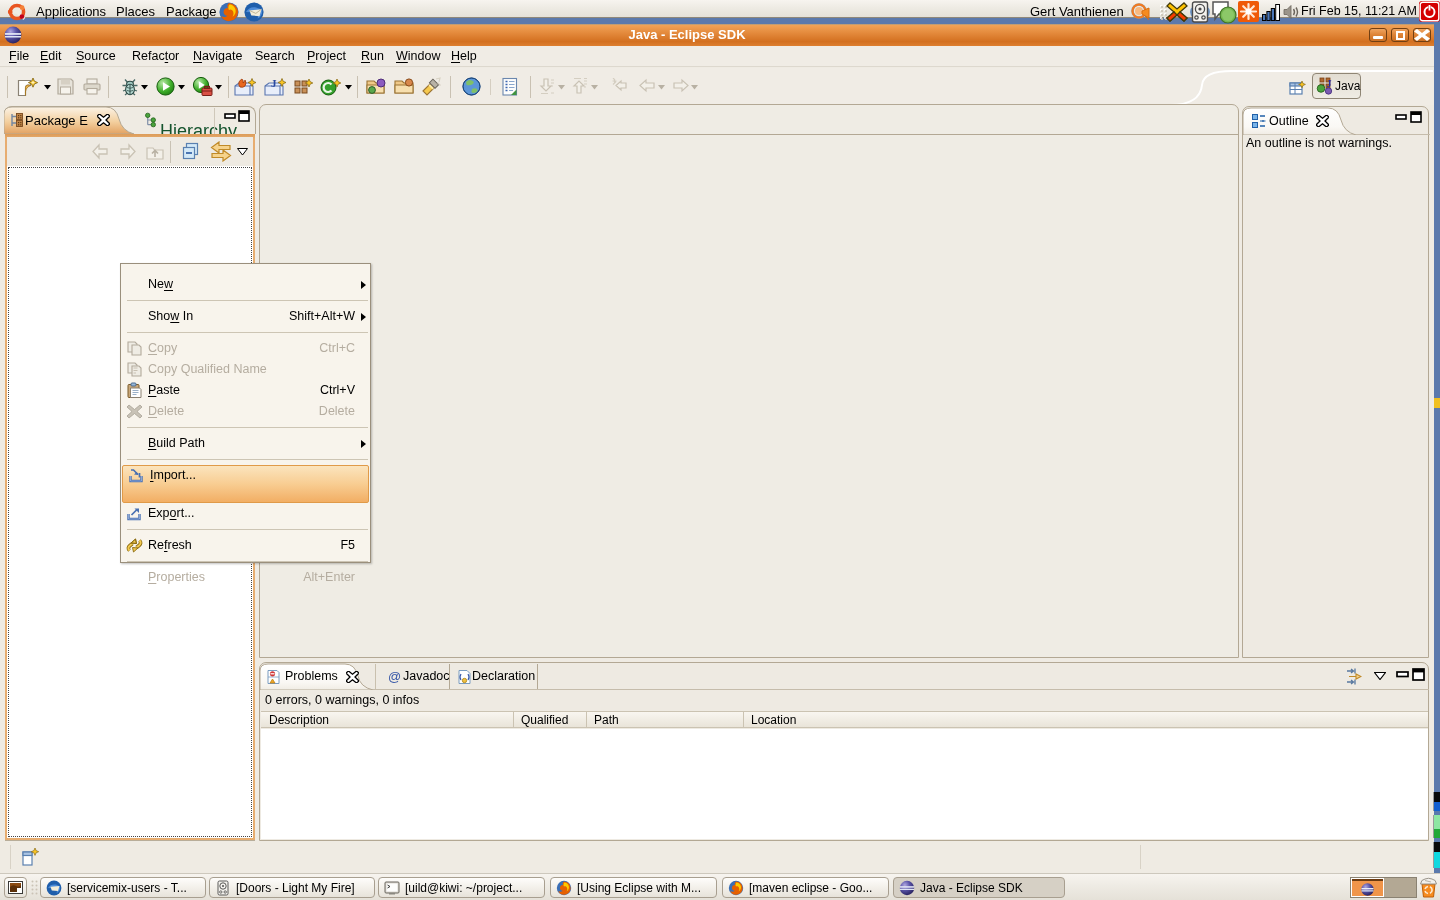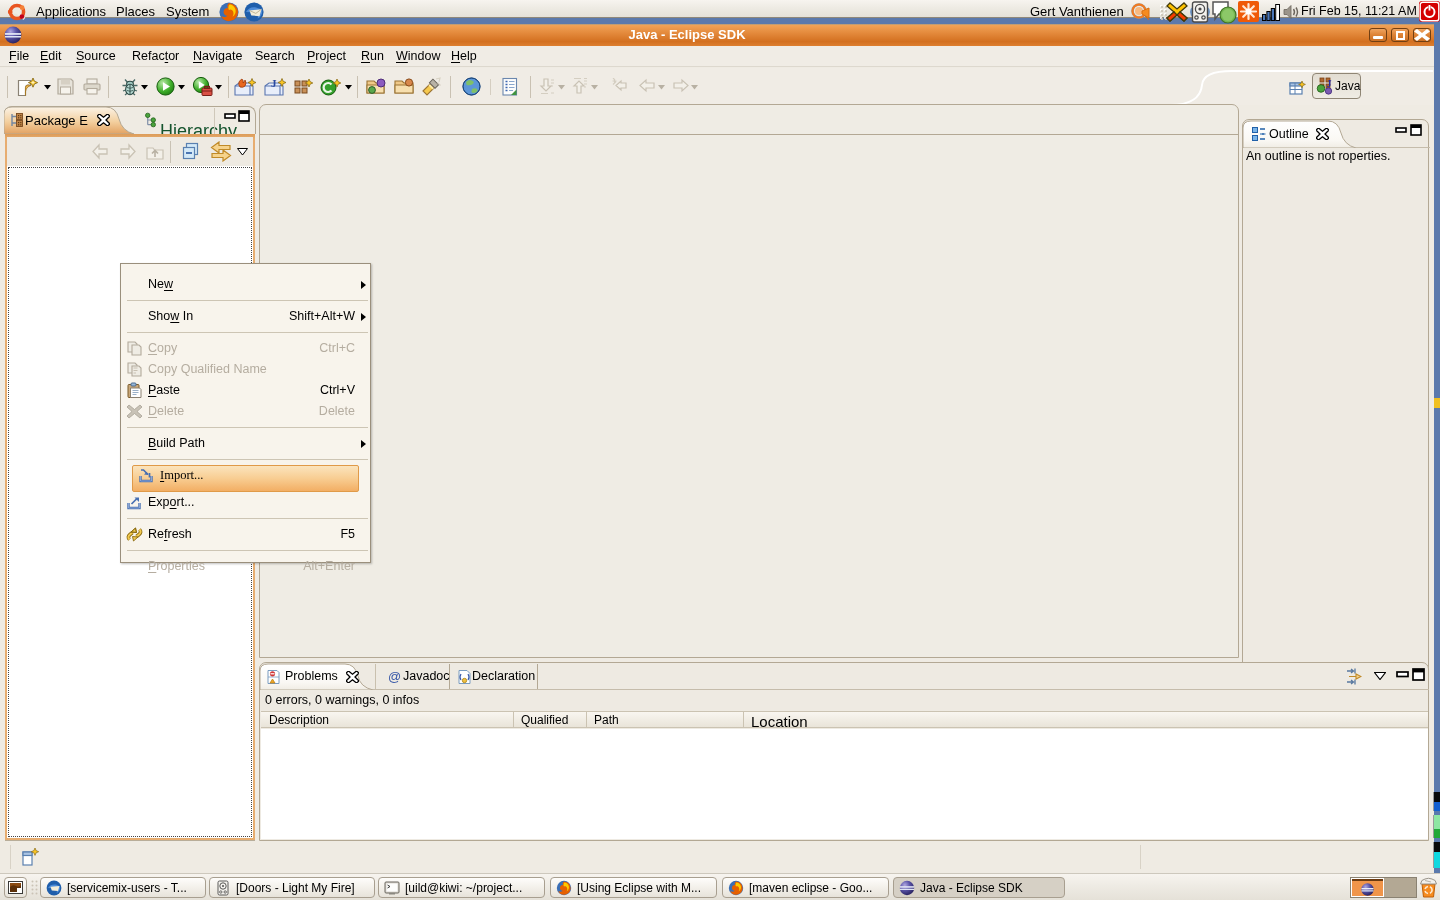--- a/index.html
+++ b/index.html
@@ -36,22 +36,22 @@
     box-shadow:1px 1px 2px rgba(0,0,0,0.25); }
   .mitem { position:relative; height:21px; line-height:21px; color:#000; }
   .mitem .lbl { position:absolute; left:27px; top:0; }
   .mitem .sc  { position:absolute; right:15px; top:0; }
   .mitem .arr { position:absolute; right:4px; top:7px; width:0; height:0;
     border-left:5px solid #000; border-top:4px solid transparent; border-bottom:4px solid transparent; }
   .mitem.dis, .mitem.dis .sc { color:#b5ada0; }
   .msep { height:11px; position:relative; }
   .msep div { position:absolute; left:6px; right:2px; top:5px; height:1px; background:#cdc5b4; }
   .micon { position:absolute; left:5px; top:2px; width:17px; height:17px; }
-  #mi-import { margin:0 11px; border:1px solid #e09a48; border-radius:2px;
-    background:linear-gradient(180deg,#fbe4bd 0%,#f8cd92 50%,#f2ae64 100%); height:27px; line-height:19px;font-family:Liberation Serif, serif; }
+  #mi-import { margin:0 1px; border:1px solid #e09a48; border-radius:2px;
+    background:linear-gradient(180deg,#fbe4bd 0%,#f8cd92 50%,#f2ae64 100%); height:38px; line-height:19px; }
   #mi-import .micon { top:1px; }
 
   
   #taskbar { position:absolute; left:0; top:873px; width:1440px; height:27px;
     background:linear-gradient(180deg,#f7f4ef 0%,#eeebe4 45%,#e5e1d8 100%);
     border-top:1px solid #cdc8bd; }
   .task { position:absolute; top:3px; height:21px; border:1px solid #a89f90; border-radius:4px;
     background:linear-gradient(180deg,#fefdfb 0%,#f3f0ea 50%,#e7e3da 100%);
     font-size:12px; line-height:19px; color:#000; white-space:nowrap; overflow:hidden; }
   .task .ticon { position:absolute; left:5px; top:2px; width:16px; height:16px; }
@@ -68,21 +68,21 @@
       <path d="M10 10 L17.7 3.6"></path>
       <path d="M10 10 L17.4 16.8"></path>
       <path d="M10 10 L0 10"></path>
     </g>
     <circle cx="15.1" cy="5.7" r="2.4" fill="#f58137"></circle>
     <circle cx="14.9" cy="14.6" r="2.4" fill="#c2001a"></circle>
     <circle cx="3.2" cy="10" r="2.4" fill="#e95420"></circle>
   </svg>
   <span class="abs" style="left:36px;top:4px">Applications</span>
   <span class="abs" style="left:116px;top:4px">Places</span>
-  <span class="abs" style="left:166px;top:4px">System</span>
+  <span class="abs" style="left:166px;top:4px">Package</span>
 
   <svg class="abs" style="left:218px;top:1px" width="22" height="22" viewBox="0 0 22 22">
     <circle cx="11" cy="11" r="9.6" fill="#3b6fb6"></circle>
     <path d="M11 2 A9 9 0 0 1 20 11 A9 9 0 0 1 13 19.8 C9 21 4.5 19 3.2 15 C5 16.5 8 16.4 9.4 14.8 C6.8 14.6 5.2 12.6 5.6 10.2 C6.2 7.4 8.4 6.6 9.8 7 C8.8 5 9.4 3 11 2 Z" fill="#e66000"></path>
     <path d="M11.5 3.5 C14 3.5 17 5.5 17.6 9 C18 11.5 17 14.5 14.5 15.8 C16 13.5 15.8 10.5 14.2 9.2 C13 8.2 11.8 8.4 11 9 C10.2 8 10 5 11.5 3.5 Z" fill="#ffcb00"></path>
   </svg>
 
   <svg class="abs" style="left:243px;top:1px" width="22" height="22" viewBox="0 0 22 22">
     <circle cx="11" cy="11" r="9.6" fill="#1f5eab"></circle>
     <path d="M3 11 C5 7 9 5.6 13 6.4 L19 8.6 C20 12 18 16 14.6 17.6 C15.4 15 15 12.6 13.6 11.4 Z" fill="#4c8bd8"></path>
@@ -503,21 +503,21 @@
       <div class="abs" style="left:2px;top:32px;width:246px;height:672px;background:#fff">
         <div class="abs" style="left:1px;top:1px;right:1px;bottom:1px;border:1px dotted #444"></div>
       </div>
     </div>
   </div>
 
   <div class="panel" style="left:259px;top:80px;width:980px;height:554px;background:#efece4">
     <div class="abs" style="left:0;top:29px;width:978px;height:1px;background:#b3a894"></div>
   </div>
 
-  <div class="panel" style="left:1242px;top:95px;width:187px;height:552px;background:#eeeae2">
+  <div class="panel" style="left:1242px;top:82px;width:187px;height:552px;background:#eeeae2">
     <svg class="abs" style="left:0px;top:0px" width="115" height="28" viewBox="0 0 115 28">
       <defs>
           <linearGradient id="whtab" x1="0" y1="0" x2="0" y2="1">
         <stop offset="0%" stop-color="#ffffff"></stop>
             <stop offset="70%" stop-color="#faf8f4"></stop>
             <stop offset="100%" stop-color="#f0ece4"></stop>
       </linearGradient>
         </defs>
       <path d="M0 28 L0 8 Q0 1 8 1 L85 1 Q95 1 98 13 Q101 25 113 28 Z" fill="url(#whtab)" stroke="#b3a894" stroke-width="1"></path>
     </svg>
@@ -539,21 +539,21 @@
     <svg class="abs" style="left:73px;top:8px" width="13" height="12" viewBox="0 0 13 12">
       <path d="M2.5 0 L6.5 3.2 L10.5 0 L13 2 L9 6 L13 10 L10.5 12 L6.5 8.8 L2.5 12 L0 10 L4 6 L0 2 Z" fill="#fff" stroke="#000" stroke-width="1.3"></path>
     </svg>
     <svg class="abs" style="left:152px;top:5px" width="12" height="11" viewBox="0 0 12 11">
         <rect x="1" y="3" width="10" height="4" fill="#fff" stroke="#000" stroke-width="1.6"></rect>
       </svg>
     <svg class="abs" style="left:167px;top:4px" width="12" height="12" viewBox="0 0 12 12">
         <rect x="1" y="1" width="10" height="10" fill="#fff" stroke="#000" stroke-width="1.6"></rect>
         <rect x="1" y="1" width="10" height="3" fill="#000"></rect>
       </svg>
-    <div class="abs" style="left:3px;top:29px;font-size:12.5px">An outline is not roperties.</div>
+    <div class="abs" style="left:3px;top:29px;font-size:12.5px">An outline is not warnings.</div>
   </div>
 
   <div class="panel" style="left:259px;top:638px;width:1170px;height:179px;background:#eeeae2">
 
     <svg class="abs" style="left:0px;top:0px" width="115" height="27" viewBox="0 0 115 27">
       <path d="M0 27 L0 8 Q0 1 8 1 L85 1 Q95 1 98 13 Q100 24 113 27 Z" fill="url(#whtab)" stroke="#b3a894" stroke-width="1"></path>
     </svg>
     <svg class="abs" style="left:6px;top:6px" width="16" height="16" viewBox="0 0 16 16">
       <path d="M2 1.5 h9 l2 2 v11 h-11 Z" fill="#fff" stroke="#7a9cc0" stroke-width="1"></path>
       <path d="M2 8 h11" stroke="#7a9cc0" stroke-width="0.8"></path>
@@ -602,21 +602,21 @@
 
     <div class="abs" style="left:5px;top:30px;font-size:12.5px">0 errors, 0 warnings, 0 infos</div>
 
     <div class="abs" style="left:1px;top:48px;width:1167px;height:17px;background:linear-gradient(180deg,#f9f6f0,#e9e4d9);border-top:1px solid #cbc3b2;border-bottom:1px solid #cbc3b2">
       <span class="abs" style="left:8px;top:1px;font-size:12px">Description</span>
       <div class="abs" style="left:252px;top:0px;width:1px;height:15px;background:#cbc3b2"></div>
       <span class="abs" style="left:260px;top:1px;font-size:12px">Qualified</span>
       <div class="abs" style="left:325px;top:0px;width:1px;height:15px;background:#cbc3b2"></div>
       <span class="abs" style="left:333px;top:1px;font-size:12px">Path</span>
       <div class="abs" style="left:482px;top:0px;width:1px;height:15px;background:#cbc3b2"></div>
-      <span class="abs" style="left:490px;top:1px;font-size:15px">Location</span>
+      <span class="abs" style="left:490px;top:1px;font-size:12px">Location</span>
     </div>
     <div class="abs" style="left:1px;top:66px;width:1167px;height:110px;background:#fff"></div>
   </div>
 
   <div class="abs" style="left:0;top:817px;width:1433px;height:32px;background:#efebe3">
     <div class="abs" style="left:10px;top:4px;width:1px;height:24px;background:#d8d2c6"></div>
     <svg class="abs" style="left:22px;top:6px" width="20" height="20" viewBox="0 0 20 20">
       <rect x="1" y="5" width="9" height="13" fill="#fff" stroke="#5a80b0" stroke-width="1.2"></rect>
       <rect x="1" y="5" width="9" height="3.5" fill="#aac4e4" stroke="#5a80b0" stroke-width="1.2"></rect>
       <path d="M13 1 l1.1 2.6 2.6 1.1 -2.6 1.1 L13 8.4 l-1.1-2.6 -2.6-1.1 2.6-1.1 Z" fill="#f9c423" stroke="#8a6d1a" stroke-width="0.7"></path>

